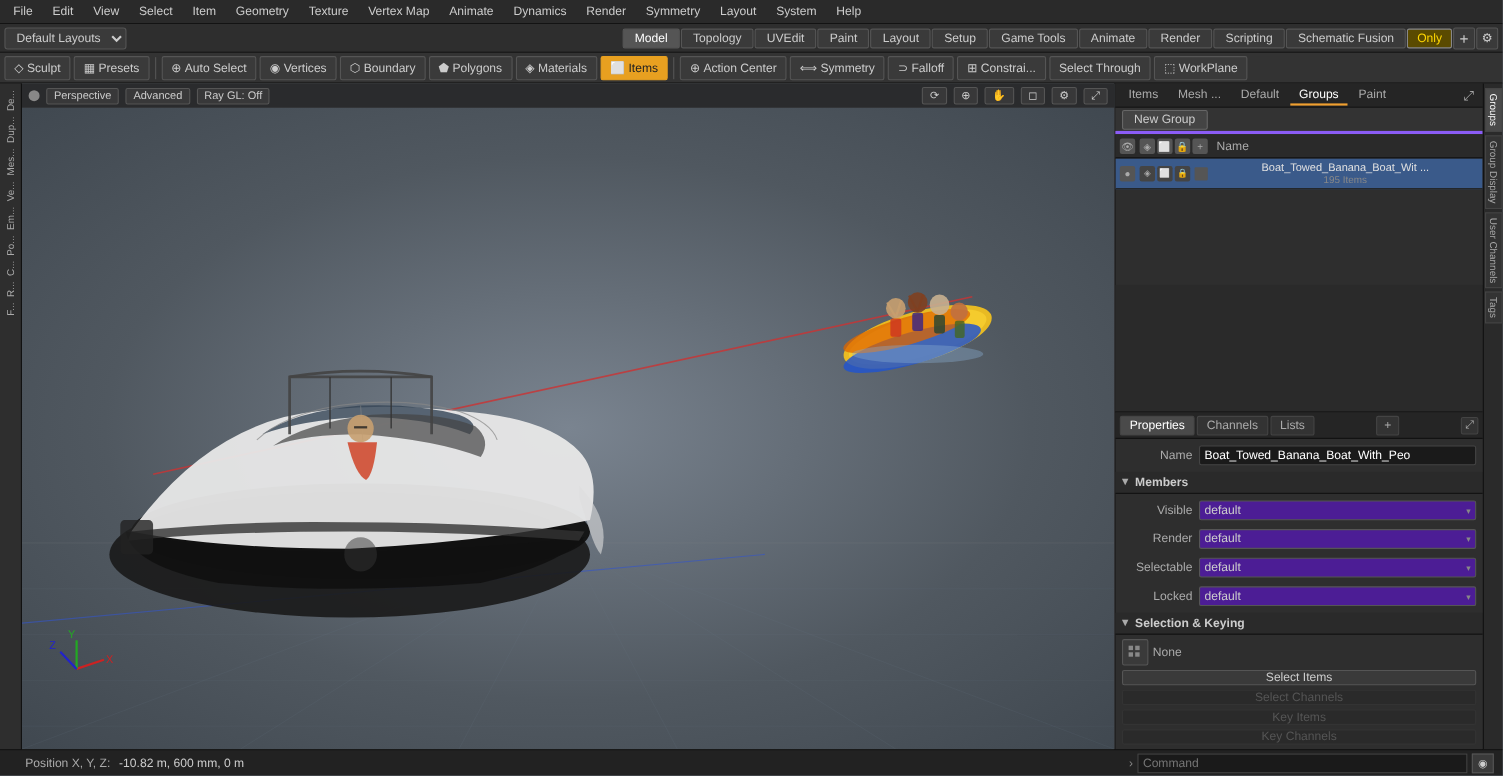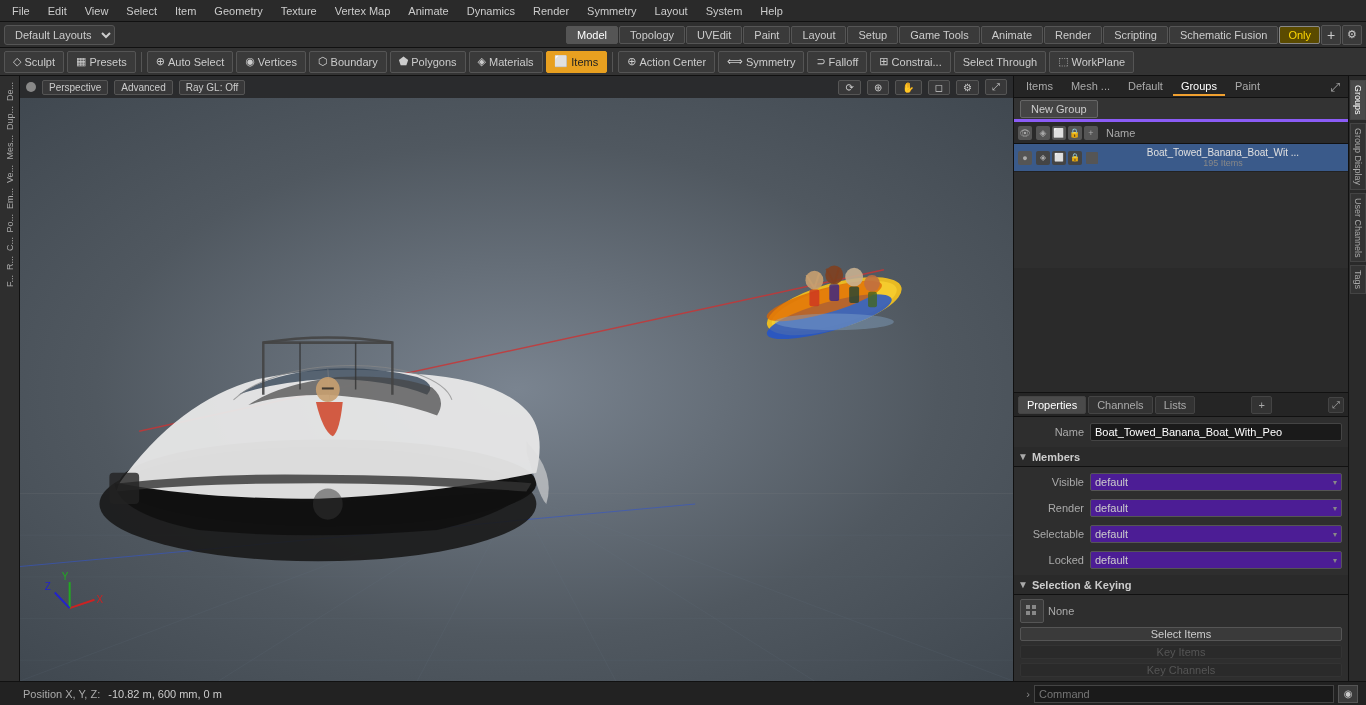--- a/index.html
+++ b/index.html
@@ -464,20 +464,21 @@
                 <rect x="8" y="2" width="4" height="4" fill="#888"></rect>
                 <rect x="2" y="8" width="4" height="4" fill="#888"></rect>
                 <rect x="8" y="8" width="4" height="4" fill="#888"></rect>
               </svg>
             </div>
             <div class="keying-label">None</div>
           </div>
 
           <button class="keying-btn">Select Items</button>
 
+          <button class="keying-btn disabled">Select Channels</button>
 
           <button class="keying-btn disabled">Key Items</button>
 
           <button class="keying-btn disabled">Key Channels</button>
         </div>
       </div>
     </div>
   </div>
 
   <div id="right-sidebar">

